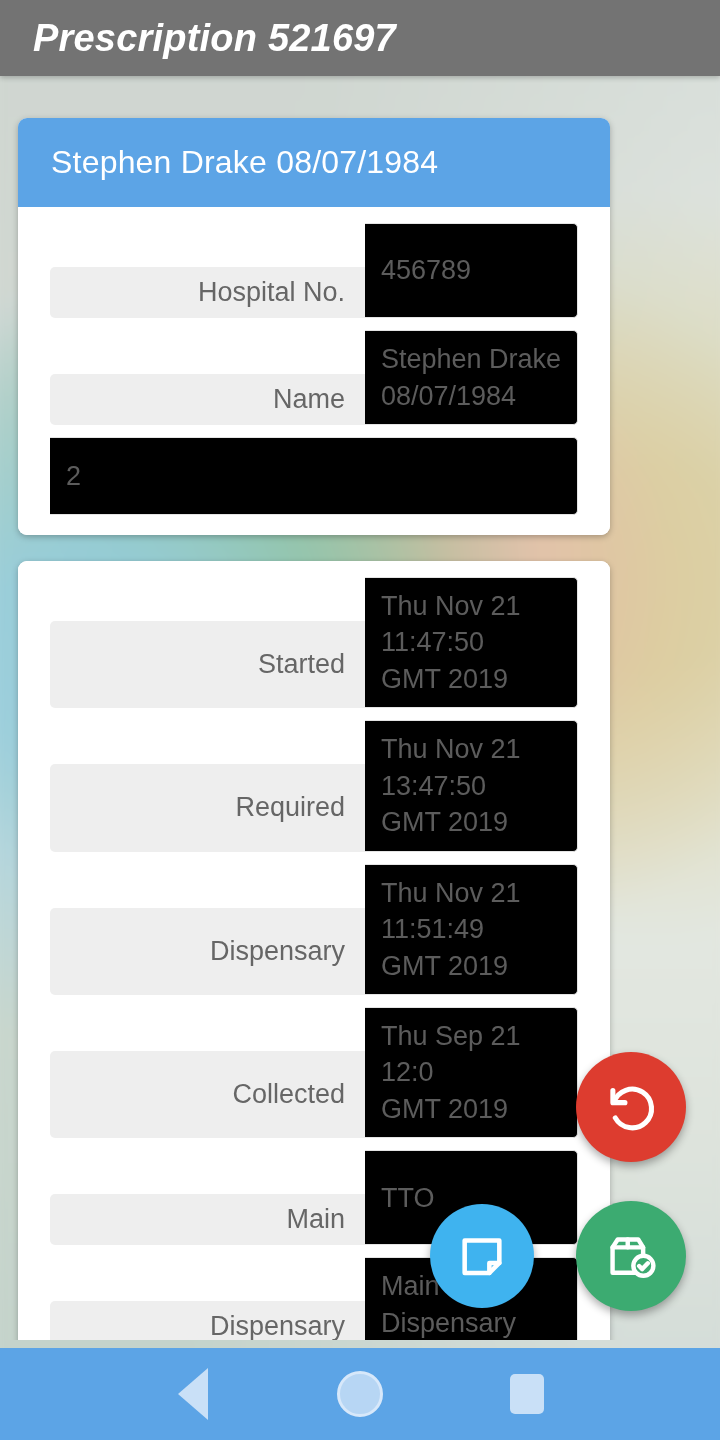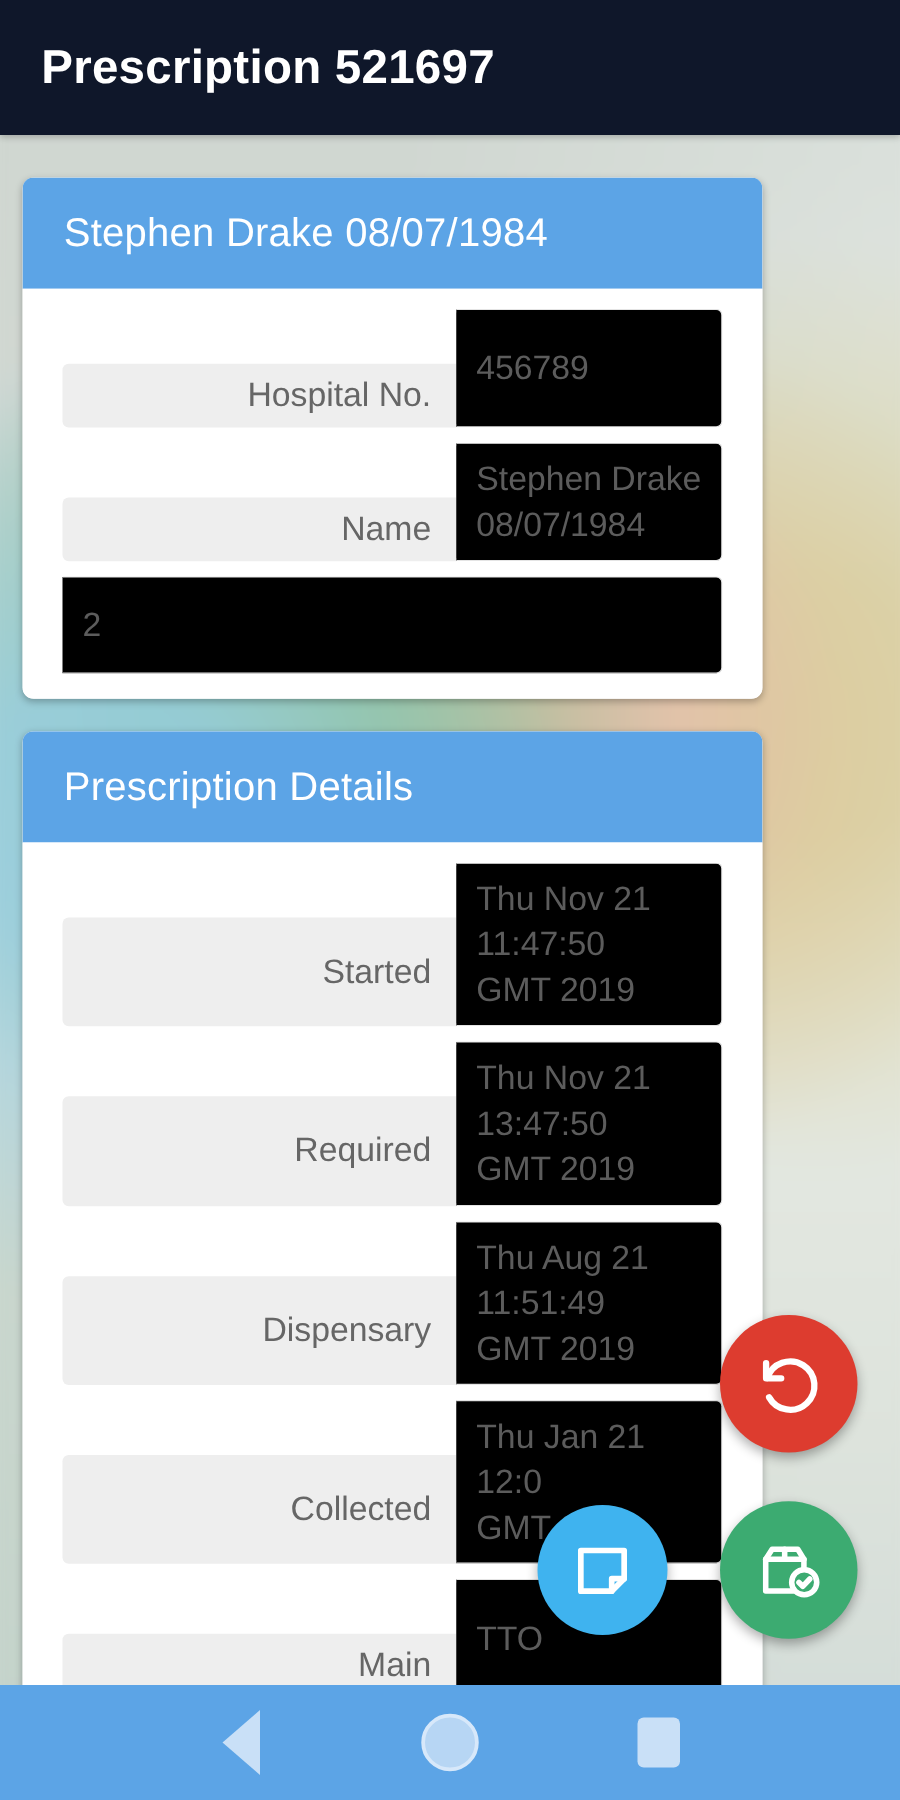--- a/index.html
+++ b/index.html
@@ -32,39 +32,40 @@
       linear-gradient(180deg, #d5dcd8 0%, #dfe4de 22%, #e8ebe4 50%, #dde3dc 78%, #cfd9d6 100%);
     filter: blur(10px);
     transform: scale(1.06);
   }
 
   
   #appbar {
     position: absolute;
     top: 0; left: 0;
     width: 720px;
-    height: 108px;
-    background: #0f172a;
+    height: 76px;
+    background: #737373;
     z-index: 5;
     display: flex;
     align-items: center;
     box-shadow: 0 2px 5px rgba(0,0,0,0.22);
+    font-style: italic;
   }
   #appbar .title {
     color: #ffffff;
     font-size: 38px;
     font-weight: bold;
     padding-left: 33px;
     letter-spacing: 0.2px;
   }
 
   
   #content {
     position: absolute;
-    top: 124px; left: 0;
+    top: 100px; left: 0;
     width: 628px;
     height: 1240px;
     z-index: 2;
     overflow: hidden;
   }
 
   .card {
     position: relative;
     margin: 18px 18px 0 18px;
     background: #ffffff;
@@ -216,46 +217,43 @@
       </div>
 
       <div class="row">
         <div class="value">2</div>
       </div>
 
     </div>
   </div>
 
   <div class="card" style="margin-top:26px;">
-    <div class="card-header">
-      <span class="hdr-text">Prescription Details</span>
-    </div>
     <div class="card-body">
 
       <div class="row">
         <div class="label">Started</div>
         <div class="value">Thu Nov 21 11:47:50
 GMT 2019</div>
       </div>
 
       <div class="row">
         <div class="label">Required</div>
         <div class="value">Thu Nov 21 13:47:50
 GMT 2019</div>
       </div>
 
       <div class="row">
         <div class="label">Dispensary</div>
-        <div class="value">Thu Aug 21 11:51:49
+        <div class="value">Thu Nov 21 11:51:49
 GMT 2019</div>
       </div>
 
       <div class="row">
         <div class="label">Collected</div>
-        <div class="value">Thu Jan 21 12:0
+        <div class="value">Thu Sep 21 12:0
 GMT 2019</div>
       </div>
 
       <div class="row">
         <div class="label">Main</div>
         <div class="value">TTO</div>
       </div>
 
       <div class="row">
         <div class="label">Dispensary</div>

